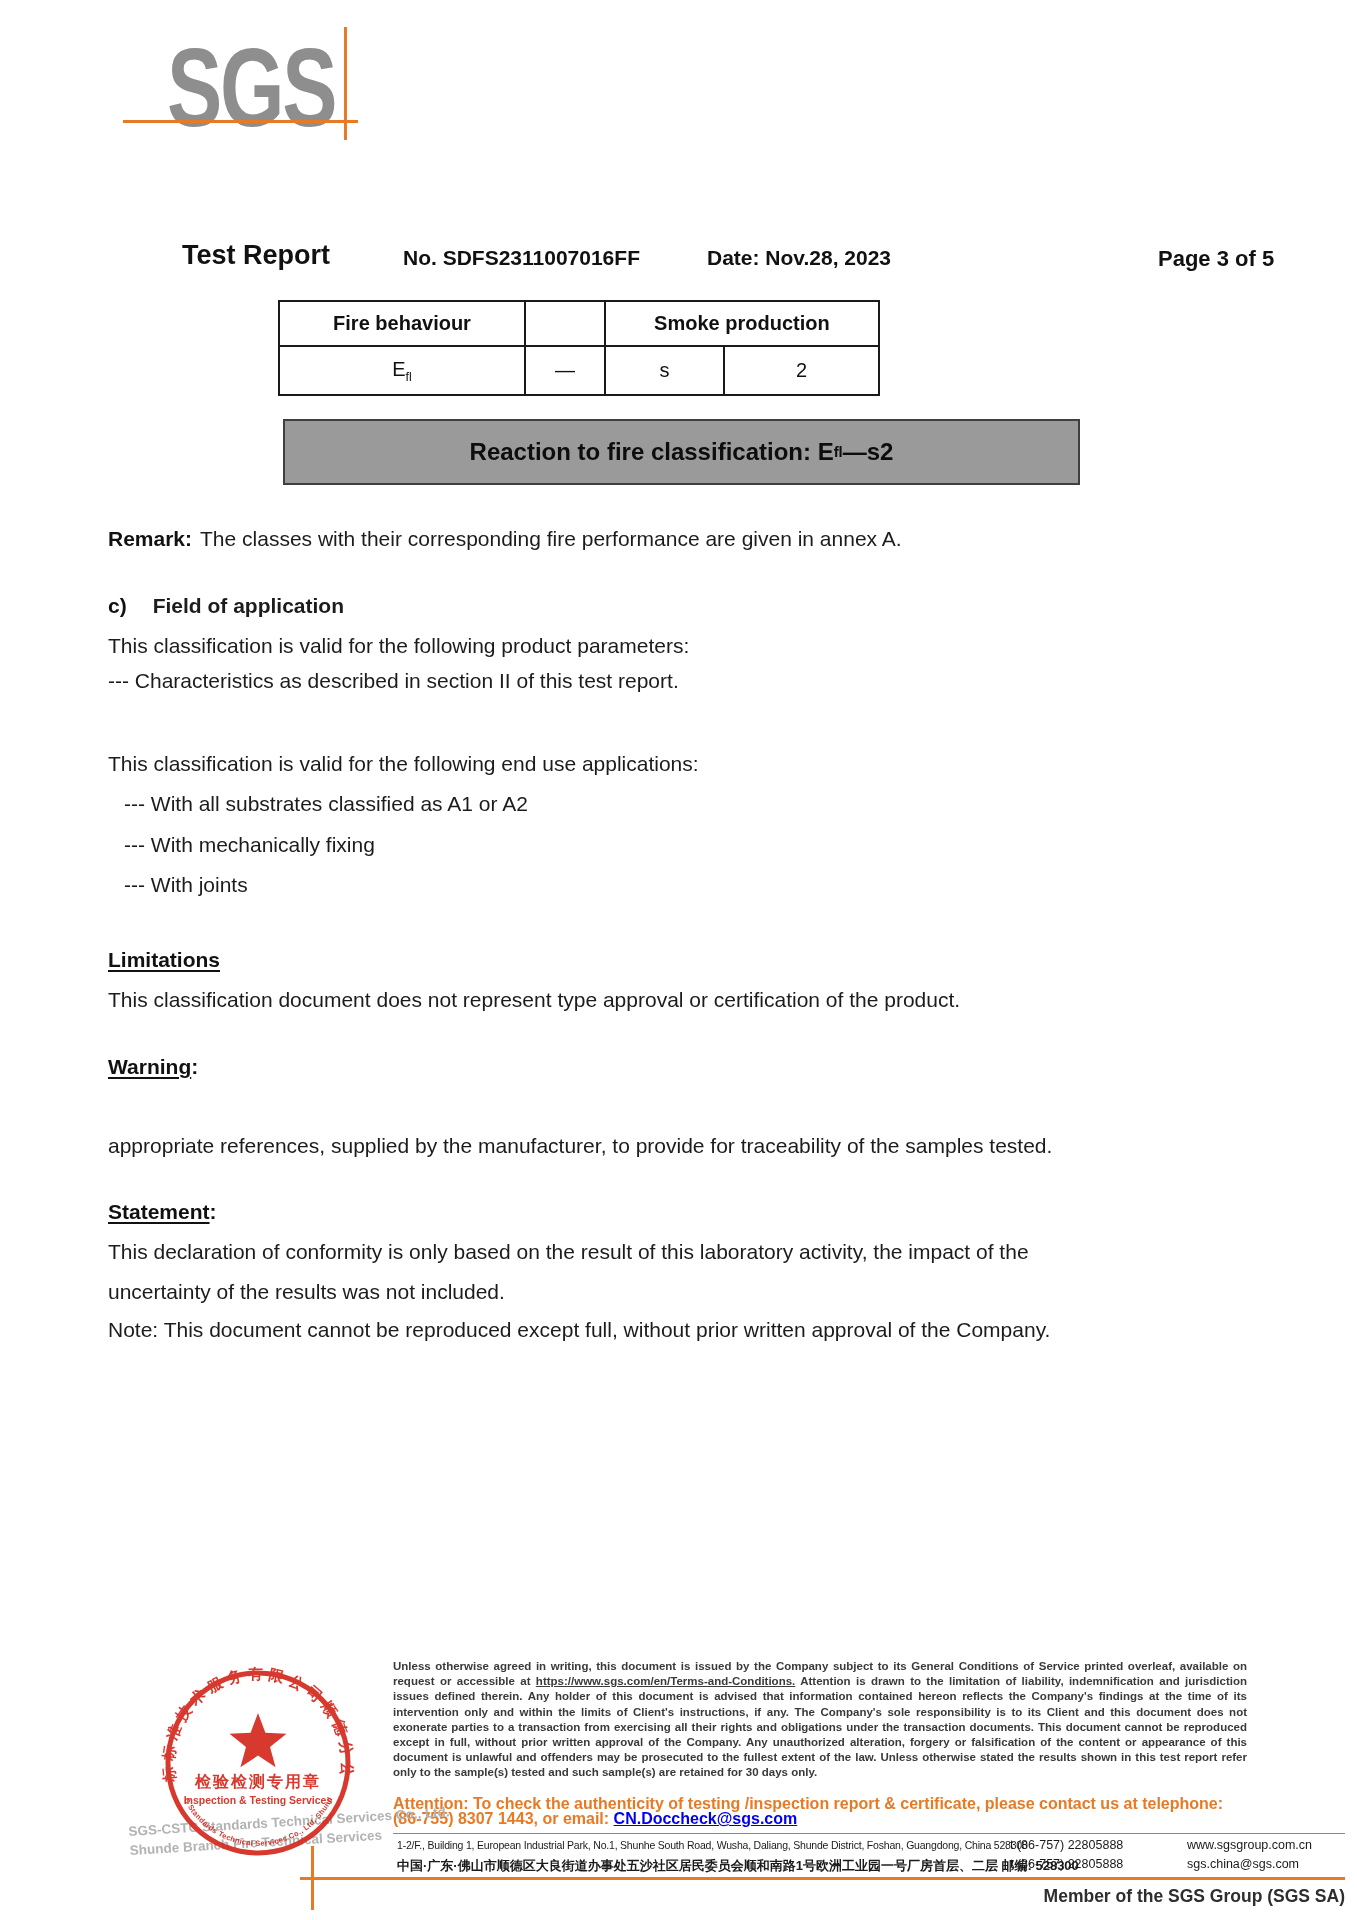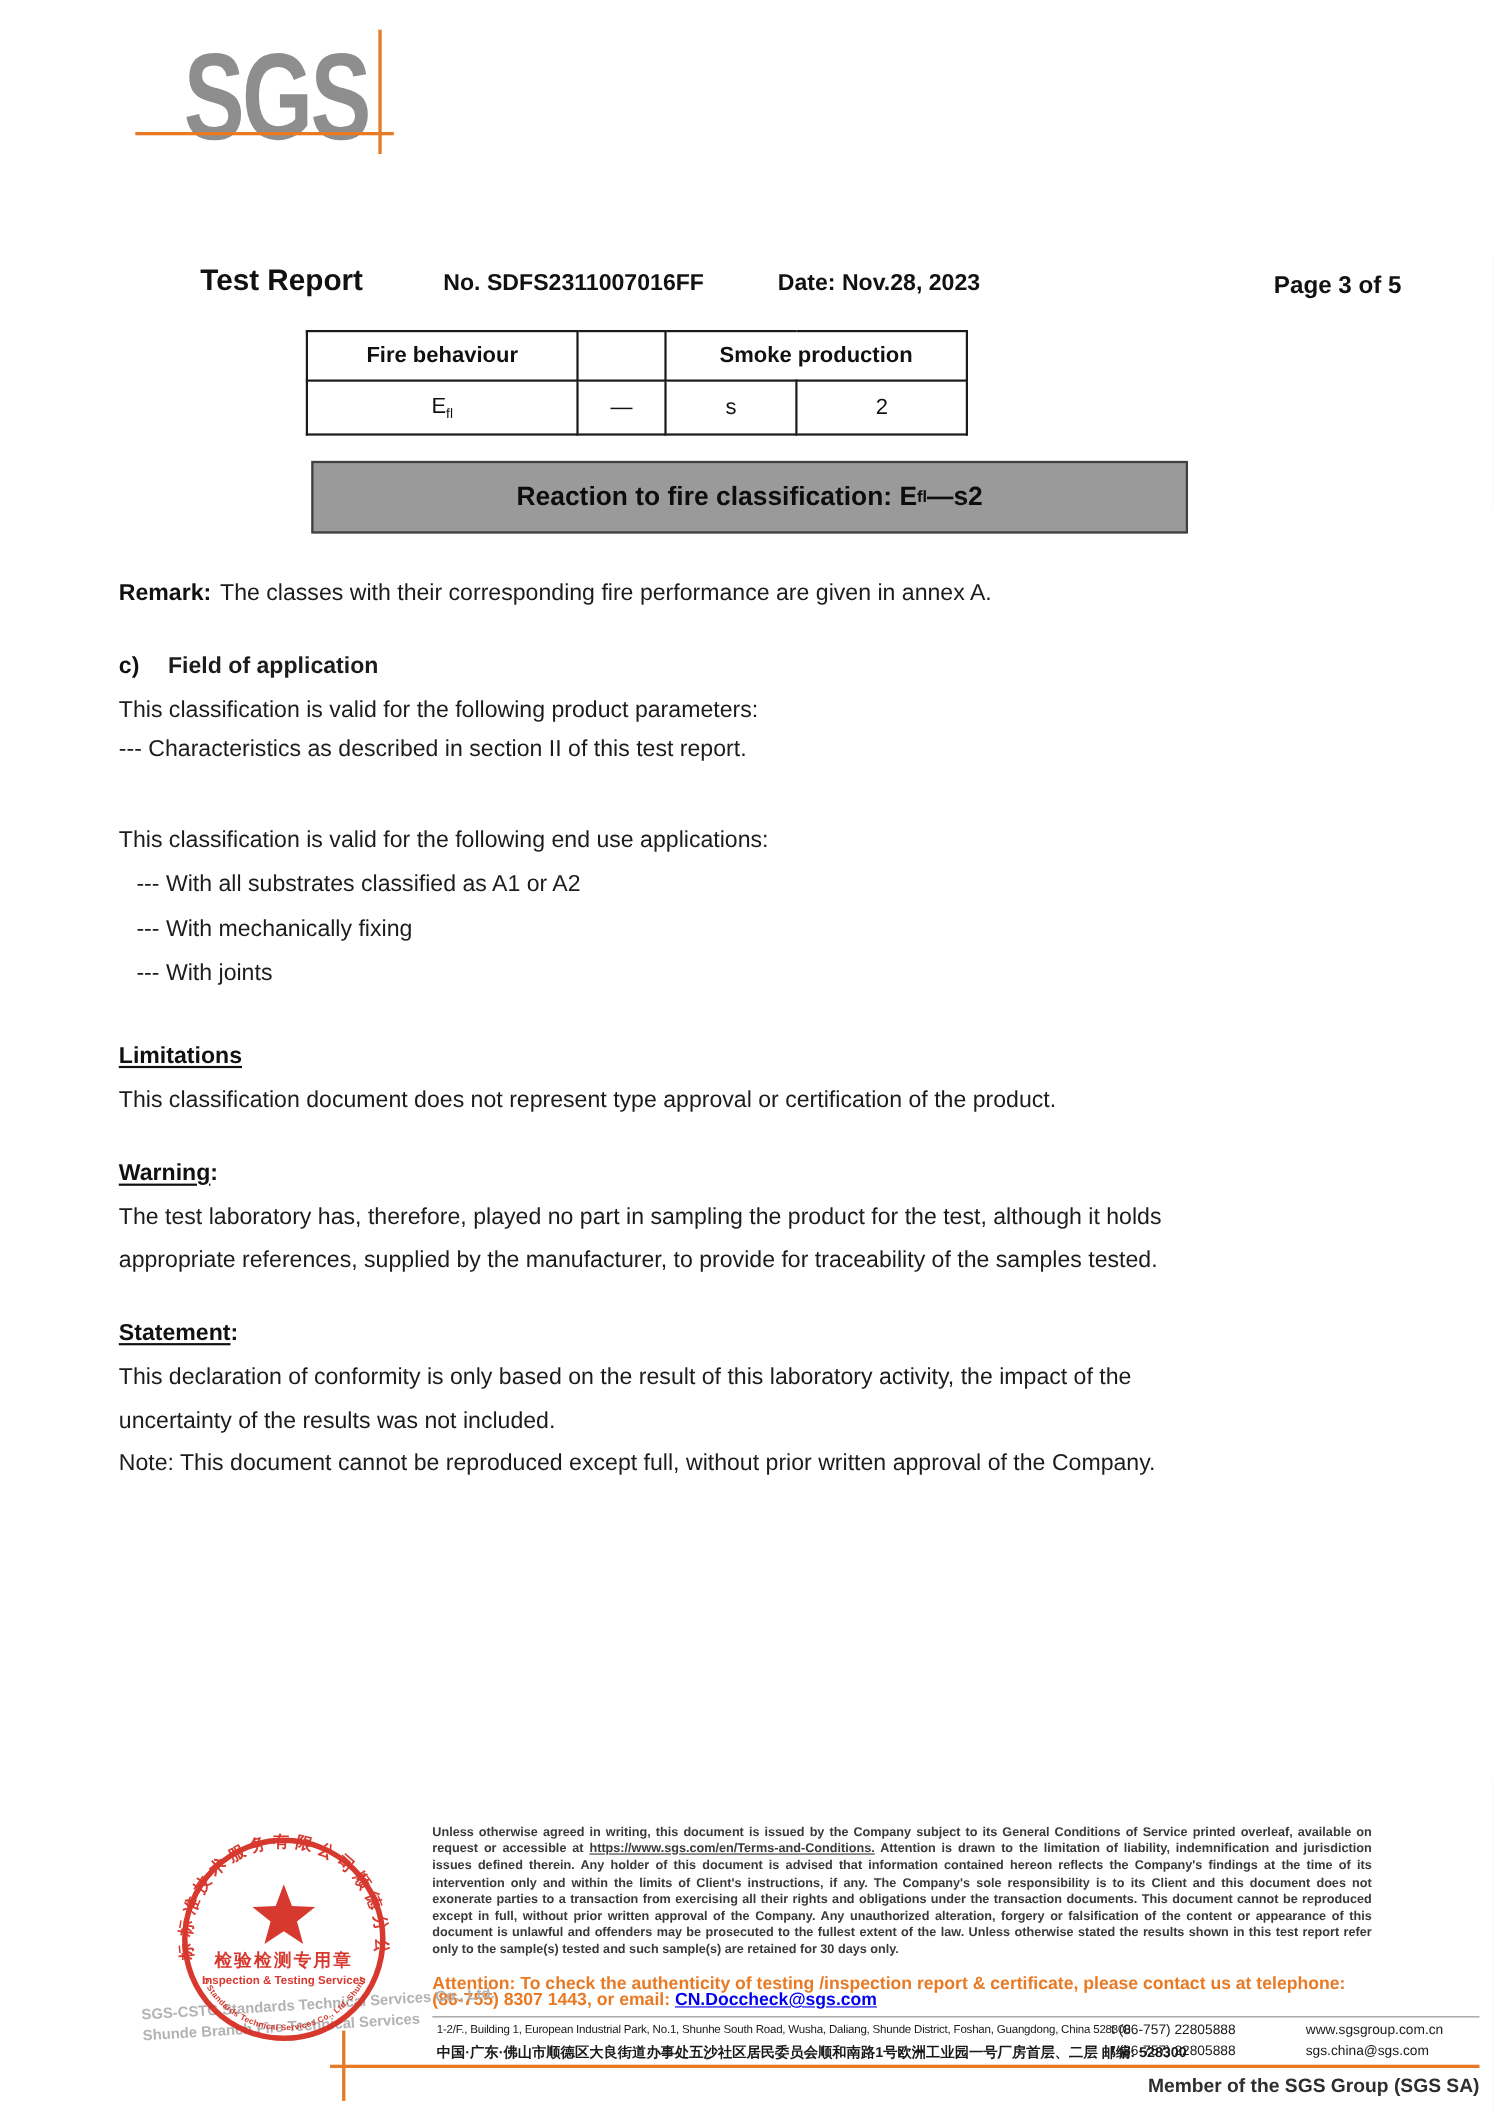--- a/index.html
+++ b/index.html
@@ -135,21 +135,20 @@
   <div class="abs bp indent" style="top:873px">--- With joints</div>
 
   <div class="abs bp" style="top:948px">
     <b class="ul">Limitations</b>
   </div>
   <div class="abs bp" style="top:988px">This classification document does not represent type approval or certification of the product.</div>
 
   <div class="abs bp" style="top:1055px">
     <b class="ul">Warning</b><b>:</b>
   </div>
-  <div class="abs bp" style="top:1095px">The test laboratory has, therefore, played no part in sampling the product for the test, although it holds</div>
   <div class="abs bp" style="top:1134px">appropriate references, supplied by the manufacturer, to provide for traceability of the samples tested.</div>
 
   <div class="abs bp" style="top:1200px">
     <b class="ul">Statement</b><b>:</b>
   </div>
   <div class="abs bp" style="top:1240px">This declaration of conformity is only based on the result of this laboratory activity, the impact of the</div>
   <div class="abs bp" style="top:1280px">uncertainty of the results was not included.</div>
   <div class="abs bp" style="top:1318px">Note: This document cannot be reproduced except full, without prior written approval of the Company.</div>
 
   <div class="abs company-ghost">

